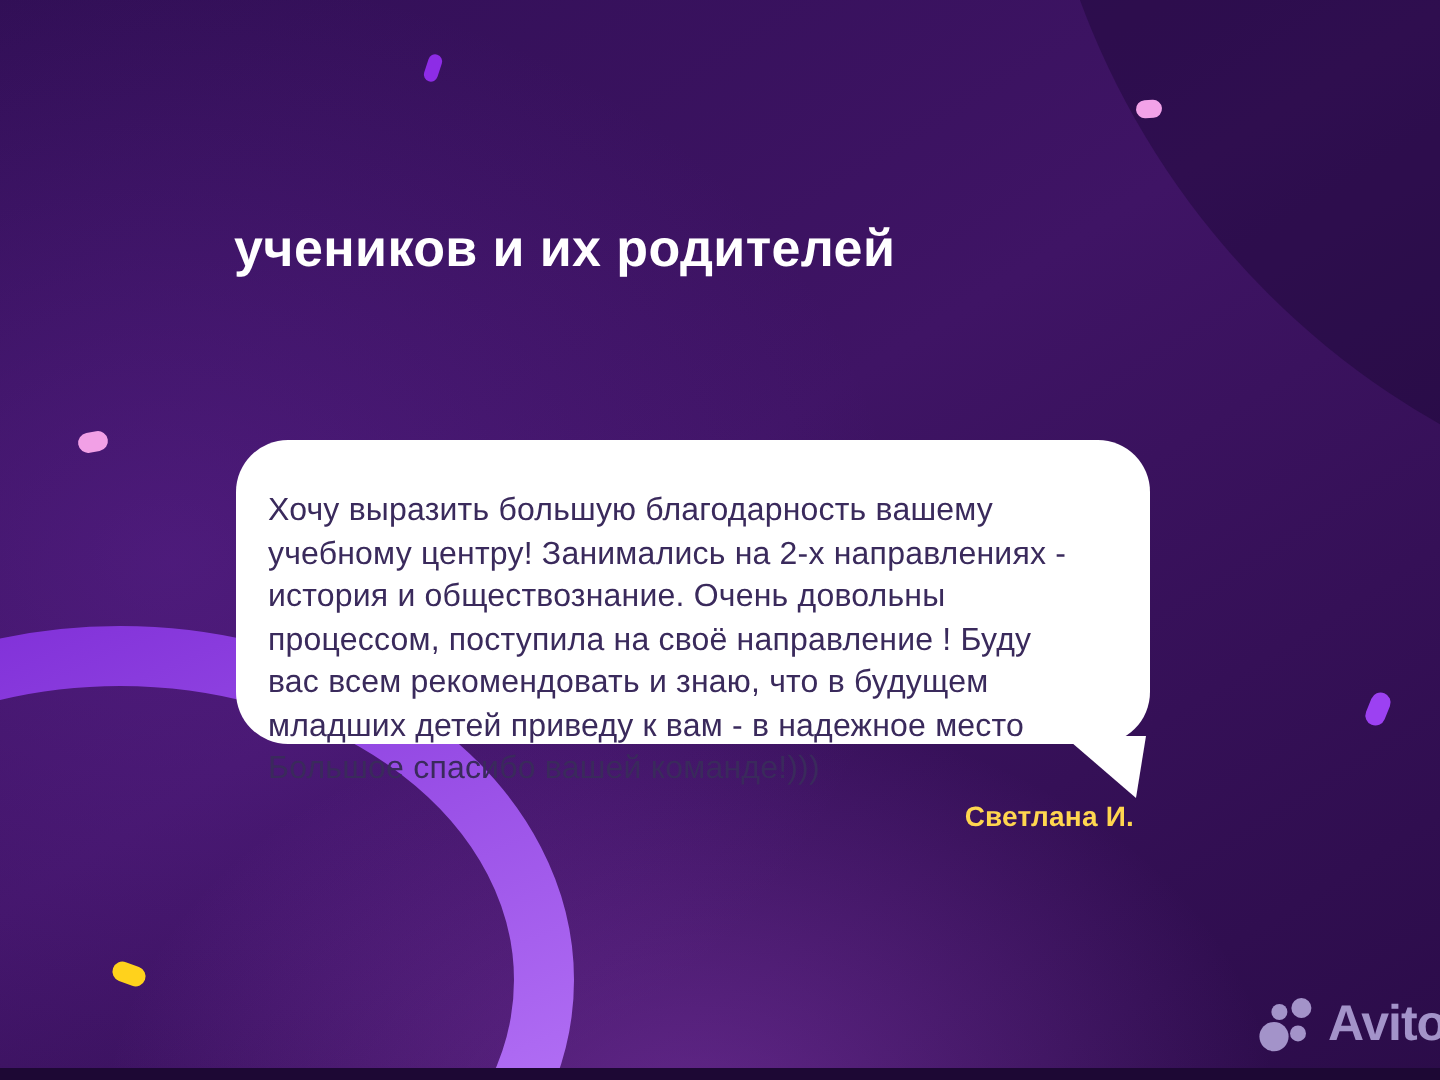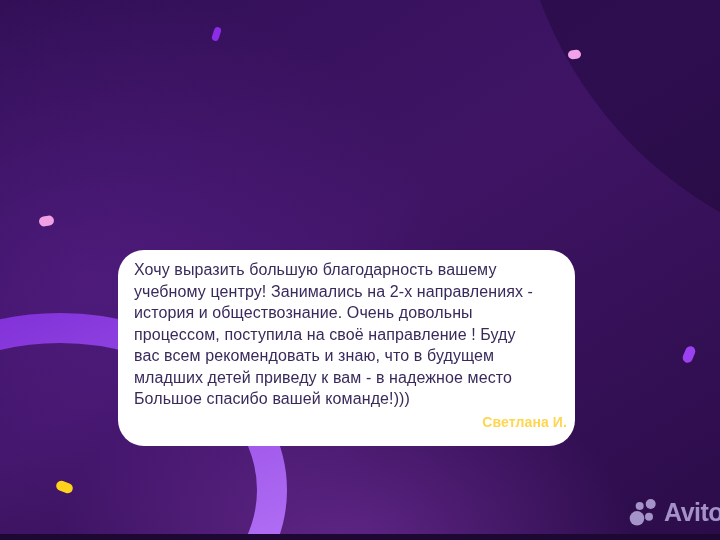--- a/index.html
+++ b/index.html
@@ -32,37 +32,36 @@
     display:inline-block;
     background:var(--yellow);
     color:var(--hl-text);
     border-radius:9px;
     padding:0px 9px 1px 9px;
     margin-right:7px;
   }
 
   .bubble{
     position:absolute;left:118px;top:220px;
-    width:457px;height:196px;
+    width:457px;height:152px;
     background:var(--white);
     border-radius:26px;
-    padding:9px 16px;
-    margin-top:30px;
+    padding:25px 16px;
   }
   .bubble .review-text{
     color:var(--review-text);
     font-size:16px;line-height:21.5px;
     font-weight:500;
     white-space:pre-line;
     letter-spacing:0.1px;
   }
   .tail{position:absolute;left:528px;top:368px;}
 
   .attribution{
-    position:absolute;top:414px;right:153px;
+    position:absolute;top:400px;right:153px;
     text-align:right;
     color:var(--author);
     font-size:14px;font-weight:600;line-height:16px;
     letter-spacing:0.1px;
   }
 
   .confetti{position:absolute;border-radius:999px;}
   .confetti-purple-top{left:213px;top:27px;width:7px;height:14px;background:#8d2ce6;transform:rotate(18deg);}
   .confetti-pink-topright{left:568px;top:50px;width:13px;height:9px;border-radius:4.5px;background:#f2a2e8;transform:rotate(-4deg);}
   .confetti-pink-left{left:39px;top:216px;width:15px;height:10px;border-radius:5px;background:#f2a0e6;transform:rotate(-10deg);}
@@ -94,20 +93,21 @@
     <linearGradient id="arcGrad" x1="0" y1="0" x2="0.55" y2="1">
       <stop offset="0" stop-color="#7b29d5"></stop>
       <stop offset="1" stop-color="#b472f6"></stop>
     </linearGradient>
   </defs>
   <circle cx="920" cy="-140" r="405" fill="rgba(16,3,35,0.33)"></circle>
   <ellipse cx="60" cy="490" rx="212" ry="162" fill="none" stroke="url(#arcGrad)" stroke-width="30"></ellipse>
 </svg>
 
 <div class="headline">
+  <div>учеников и их родителей</div>
 </div>
 
 <div class="bubble">
   <p class="review-text">Хочу выразить большую благодарность вашему
 учебному центру! Занимались на 2-х направлениях -
 история и обществознание. Очень довольны
 процессом, поступила на своё направление ! Буду
 вас всем рекомендовать и знаю, что в будущем
 младших детей приведу к вам - в надежное место
 Большое спасибо вашей команде!)))</p>

